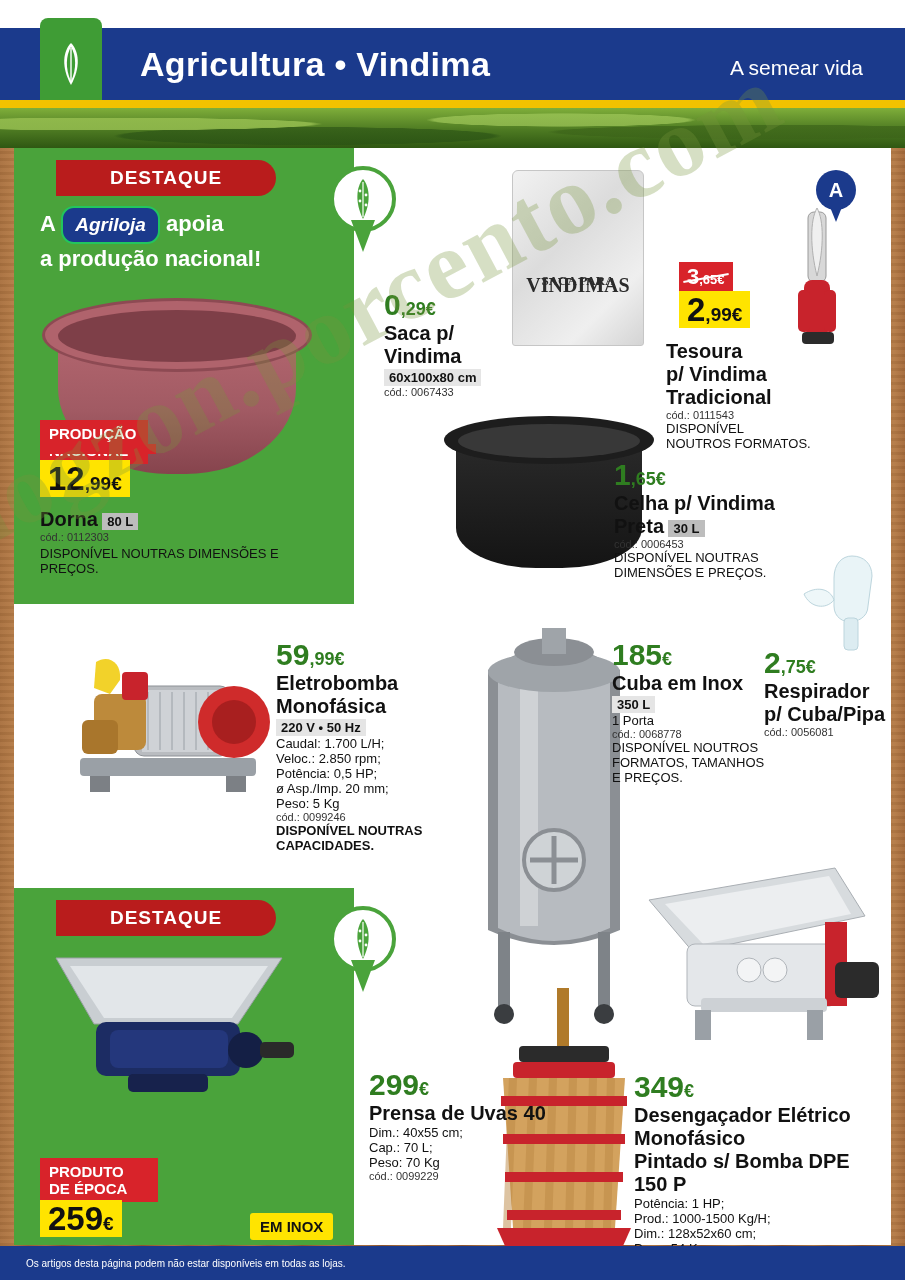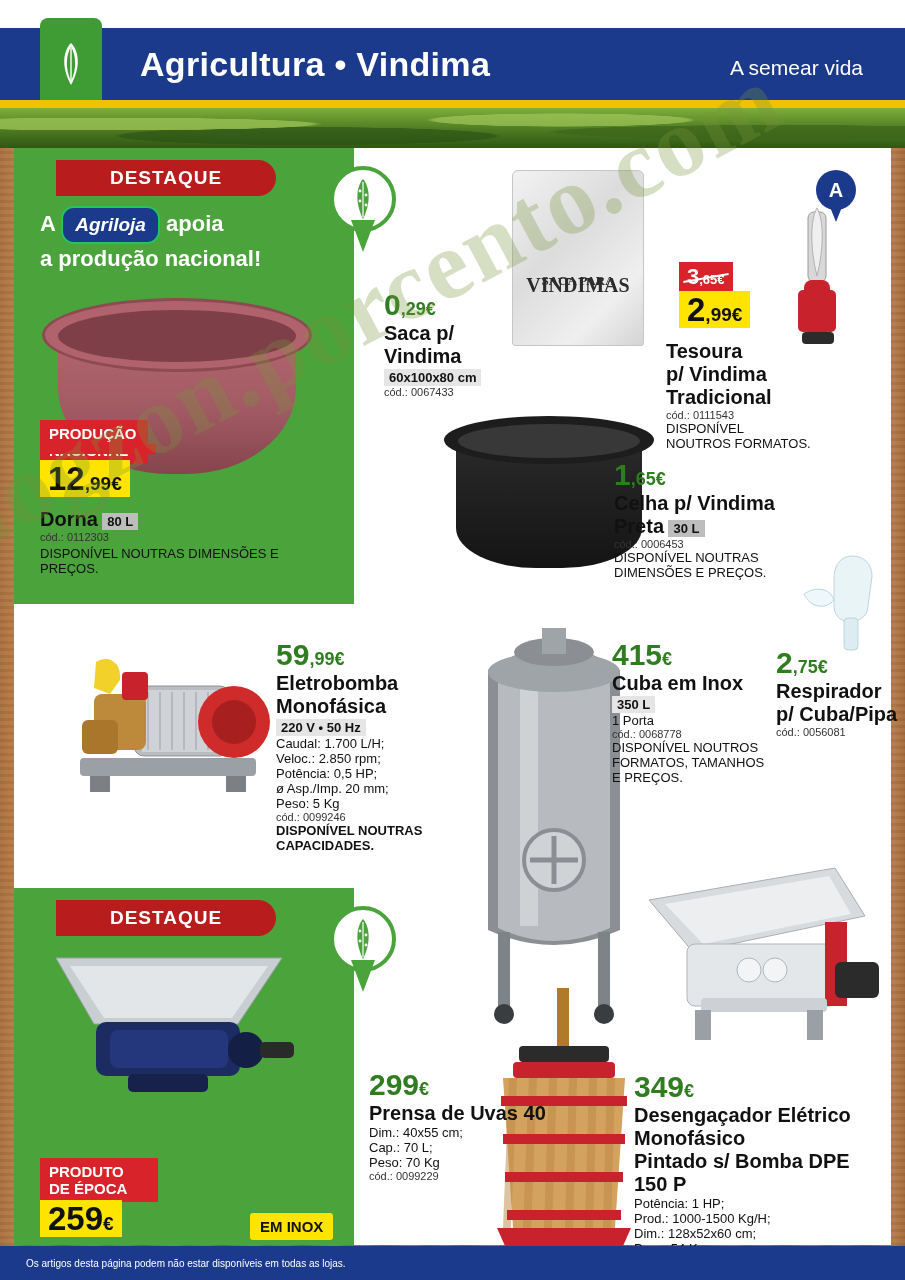--- a/index.html
+++ b/index.html
@@ -359,21 +359,21 @@
       <div class="desc">DIMENSÕES E PREÇOS.</div>
     </div>
 
     <div class="respirador">
       <svg width="92" height="110" viewBox="0 0 92 110">
         <path d="M52 8 C64 8 72 16 72 28 L68 58 C68 70 56 74 50 74 C44 74 34 70 34 58 L34 30 C34 16 42 8 52 8 Z" fill="#e9f4f7" stroke="#bcd5dd"></path>
         <rect x="44" y="70" width="14" height="32" rx="4" fill="#dcecf1" stroke="#bcd5dd"></rect>
         <path d="M4 46 C16 38 30 40 34 52 C26 62 10 60 4 46 Z" fill="#eef7f9" stroke="#bcd5dd"></path>
       </svg>
     </div>
-    <div class="item" style="left:750px; top:498px; width:130px;margin-left:12px;">
+    <div class="item" style="left:750px; top:498px; width:130px;">
       <div class="greenprice">
         <span class="gp-big">2</span><span class="gp-sml">,75</span><span class="gp-sml">€</span>
       </div>
       <div class="name">Respirador</div>
       <div class="name">p/ Cuba/Pipa</div>
       <div class="cod">cód.: 0056081</div>
     </div>
 
     <div class="pump">
       <svg width="246" height="200" viewBox="0 0 246 200">
@@ -418,21 +418,21 @@
         <circle cx="100" cy="250" r="30" fill="#cfd3d6" stroke="#8b8f94" stroke-width="4"></circle>
         <path d="M100 226 v48 M76 250 h48" stroke="#8b8f94" stroke-width="5"></path>
         <rect x="44" y="322" width="12" height="78" fill="#7e8388"></rect>
         <rect x="144" y="322" width="12" height="78" fill="#7e8388"></rect>
         <circle cx="50" cy="404" r="10" fill="#3a3d40"></circle>
         <circle cx="150" cy="404" r="10" fill="#3a3d40"></circle>
       </svg>
     </div>
     <div class="item" style="left:598px; top:490px; width:160px;">
       <div class="greenprice">
-        <span class="gp-big">415</span><span class="gp-sml">€</span>
+        <span class="gp-big">185</span><span class="gp-sml">€</span>
       </div>
       <div class="name">Cuba em Inox</div>
       <div><span class="tagbox green">350 L</span></div>
       <div class="desc">1 Porta</div>
       <div class="cod">cód.: 0068778</div>
       <div class="desc">DISPONÍVEL NOUTROS</div>
       <div class="desc">FORMATOS, TAMANHOS</div>
       <div class="desc">E PREÇOS.</div>
     </div>
 

